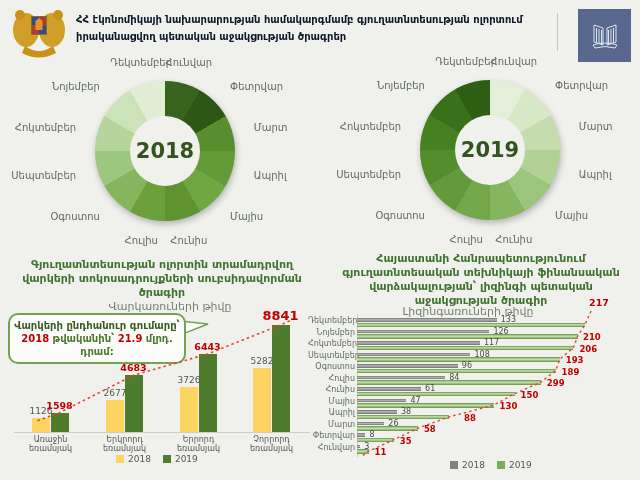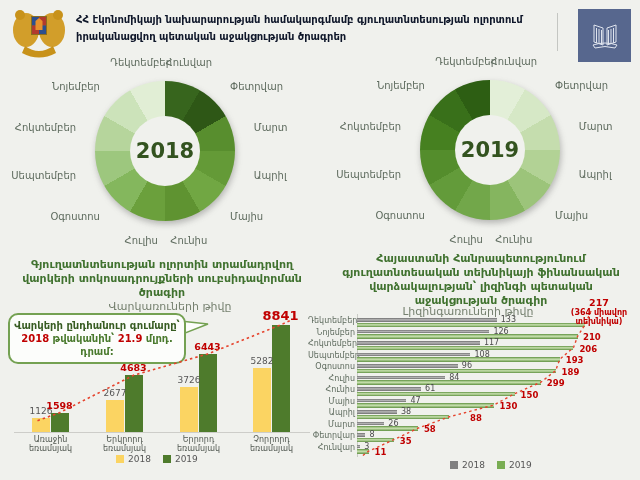--- a/index.html
+++ b/index.html
@@ -176,21 +176,20 @@
         <span class="sq" id="loans-sw19" style="background: rgb(78, 123, 44);"></span>
         <span>2019</span>
       </span>
   </div>
 </div>
 
 <div id="leasing-chart" class="chart-panel">
   <div id="leasing-title" class="chart-title">Լիզինգառուների թիվը</div>
   <div id="leasing-annot">
     <div class="av">217</div>
-    <div class="an">(364 միավոր տեխնիկա)</div>
   </div>
   <div id="leasing-axis"></div>
   <div id="leasing-plot">
       <div class="hlabel" style="top: 20px;">Դեկտեմբեր</div>
       <div class="hbar18" style="left: 49px; top: 22px; width: 139.742px;"></div>
       <div class="hval18" style="left: 192.742px; top: 19px;">133</div>
       <div class="hbar19" style="left: 49px; top: 26.5px; width: 228px;"></div>
       <div class="hlabel" style="top: 31.5px;">Նոյեմբեր</div>
       <div class="hbar18" style="left: 49px; top: 33.5px; width: 132.387px;"></div>
       <div class="hval18" style="left: 185.387px; top: 30.5px;">126</div>
@@ -223,21 +222,21 @@
       <div class="hval19" style="left: 212.604px; top: 93.5px;">150</div>
       <div class="hlabel" style="top: 100.5px;">Մայիս</div>
       <div class="hbar18" style="left: 49px; top: 102.5px; width: 49.3825px;"></div>
       <div class="hval18" style="left: 102.382px; top: 99.5px;">47</div>
       <div class="hbar19" style="left: 49px; top: 107px; width: 136.59px;"></div>
       <div class="hval19" style="left: 191.59px; top: 105px;">130</div>
       <div class="hlabel" style="top: 112px;">Ապրիլ</div>
       <div class="hbar18" style="left: 49px; top: 114px; width: 39.9263px;"></div>
       <div class="hval18" style="left: 92.9263px; top: 111px;">38</div>
       <div class="hbar19" style="left: 49px; top: 118.5px; width: 92.4608px;"></div>
-      <div class="hval19" style="left: 162px; top: 116.5px;">88</div>
+      <div class="hval19" style="left: 156px; top: 116.5px;">88</div>
       <div class="hlabel" style="top: 123.5px;">Մարտ</div>
       <div class="hbar18" style="left: 49px; top: 125.5px; width: 27.318px;"></div>
       <div class="hval18" style="left: 80.318px; top: 122.5px;">26</div>
       <div class="hbar19" style="left: 49px; top: 130px; width: 60.9401px;"></div>
       <div class="hval19" style="left: 115.94px; top: 128px;">58</div>
       <div class="hlabel" style="top: 135px;">Փետրվար</div>
       <div class="hbar18" style="left: 49px; top: 137px; width: 8.40553px;"></div>
       <div class="hval18" style="left: 61.4055px; top: 134px;">8</div>
       <div class="hbar19" style="left: 49px; top: 141.5px; width: 36.7742px;"></div>
       <div class="hval19" style="left: 91.7742px; top: 139.5px;">35</div>

